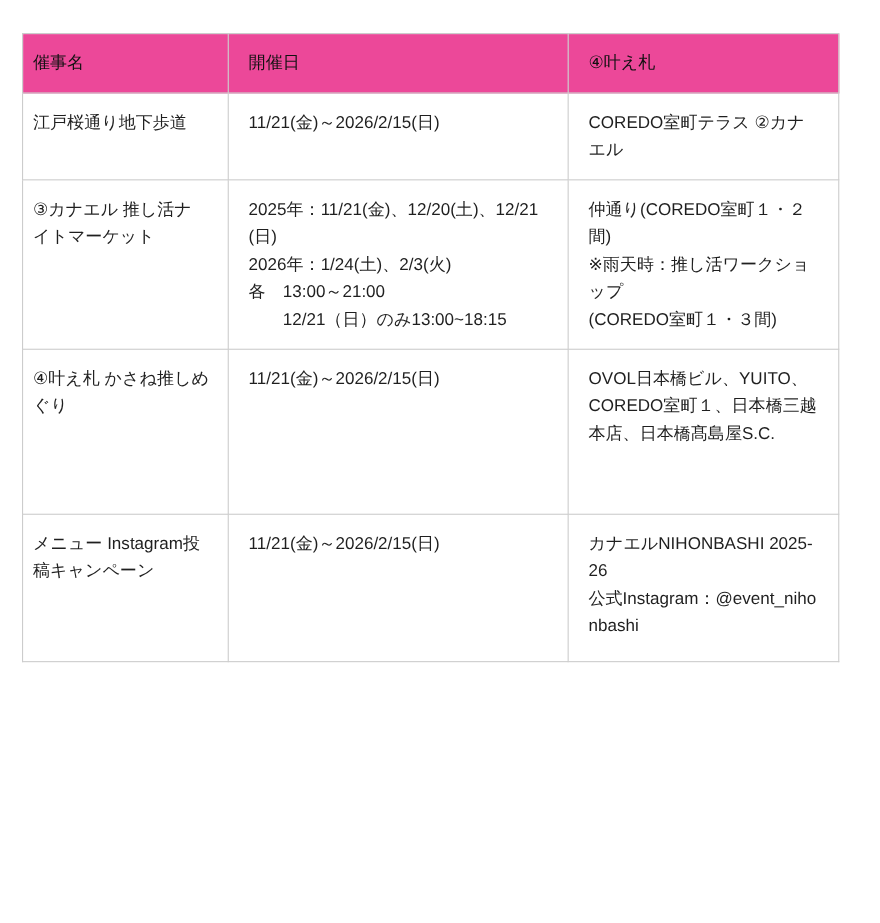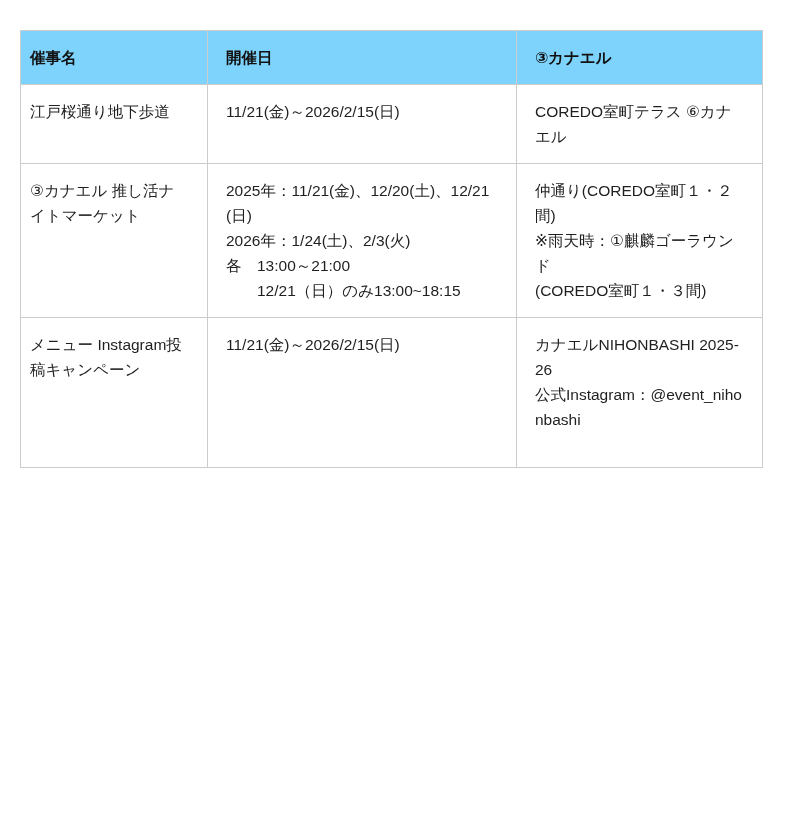--- a/index.html
+++ b/index.html
@@ -35,22 +35,22 @@
     white-space: pre-wrap;
     word-break: break-all;
     overflow-wrap: break-word;
     box-sizing: border-box;
   }
   .event-table th:first-child,
   .event-table td:first-child {
     padding-left: 9px;
   }
   .event-table thead th {
-    background: #7dd3fc;
-    font-weight: bold;
+    background: #ec4899;
+    font-weight: normal;
     vertical-align: middle;
     color: #111111;
   }
   .event-table thead tr        { height: 53px; }
   .event-table tbody tr:nth-child(1) { height: 79px; }
   .event-table tbody tr:nth-child(2) { height: 129px; }
   .event-table tbody tr:nth-child(3) { height: 150px; margin-top: 12px; }
   .event-table tbody tr:nth-child(4) { height: 134px; }
   .event-table tbody tr:nth-child(5) { height: 103px; }
   .event-table tbody tr:nth-child(6) { height: 125px; }
@@ -62,38 +62,43 @@
   <table class="event-table">
     <colgroup>
       <col style="width:187px">
       <col style="width:309px">
       <col style="width:246px">
     </colgroup>
     <thead>
       <tr>
         <th>催事名</th>
         <th>開催日</th>
-        <th>③カナエル</th>
+        <th>④叶え札</th>
       </tr>
     </thead>
     <tbody>
         <tr>
           <td>江戸桜通り地下歩道</td>
           <td>11/21(金)～2026/2/15(日)</td>
-          <td>COREDO室町テラス ⑥カナエル</td>
+          <td>COREDO室町テラス ②カナエル</td>
         </tr>
         <tr>
           <td>③カナエル 推し活ナイトマーケット</td>
           <td>2025年：11/21(金)、12/20(土)、12/21(日)
 2026年：1/24(土)、2/3(火)
 各　13:00～21:00
 　　12/21（日）のみ13:00~18:15</td>
           <td>仲通り(COREDO室町１・２間)
-※雨天時：①麒麟ゴーラウンド
+※雨天時：推し活ワークショップ
 (COREDO室町１・３間)</td>
+        </tr>
+        <tr>
+          <td>④叶え札 かさね推しめぐり</td>
+          <td>11/21(金)～2026/2/15(日)</td>
+          <td>OVOL日本橋ビル、YUITO、COREDO室町１、日本橋三越本店、日本橋髙島屋S.C.</td>
         </tr>
         <tr>
           <td>メニュー Instagram投稿キャンペーン</td>
           <td>11/21(金)～2026/2/15(日)</td>
           <td>カナエルNIHONBASHI 2025-26
 公式Instagram：@event_nihonbashi</td>
         </tr>
       </tbody>
   </table>
 </div>

